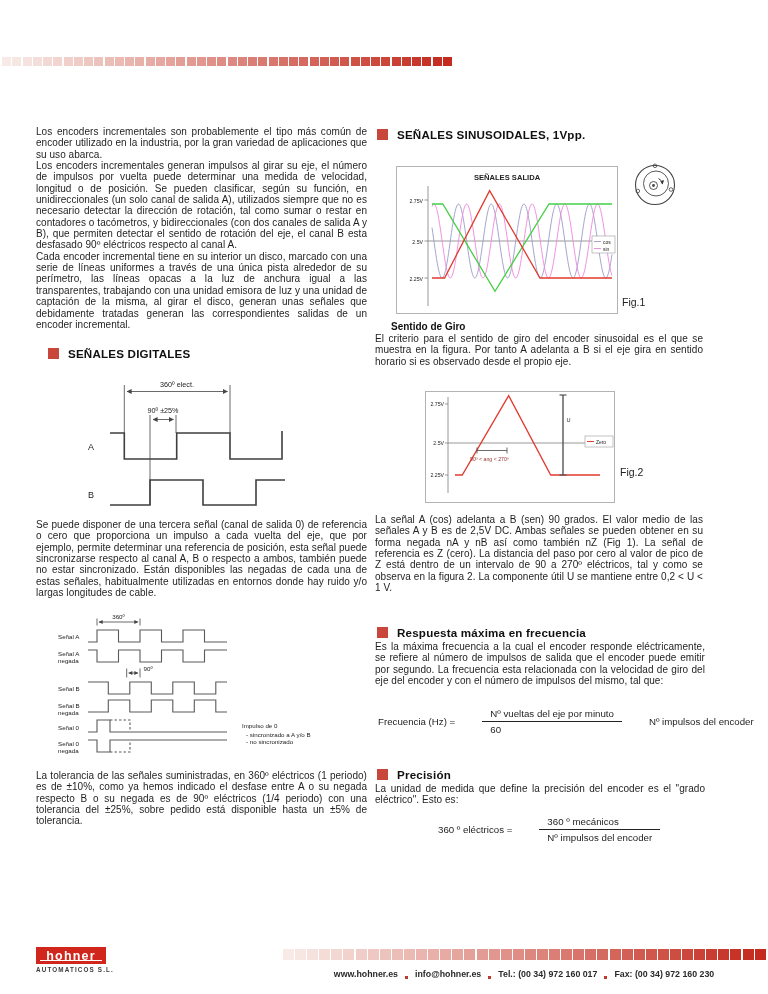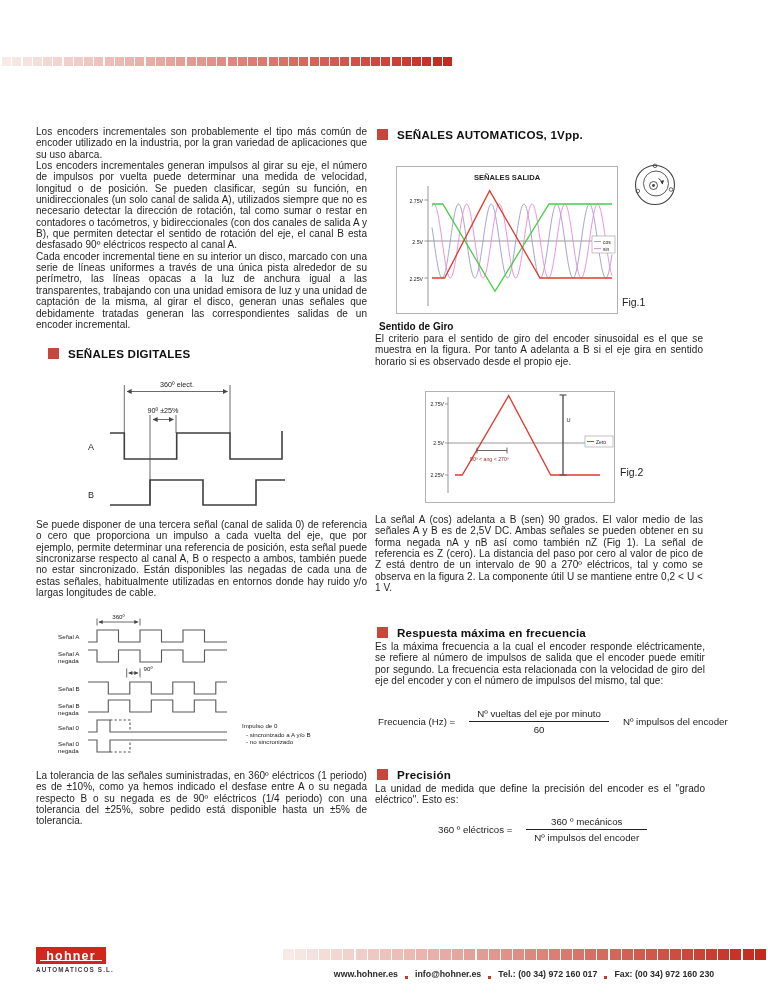--- a/index.html
+++ b/index.html
@@ -3,32 +3,32 @@
 <meta charset="utf-8">
 <style>
   html,body{margin:0;padding:0;background:#e8e8e8;font-family:"Liberation Sans",sans-serif;}
   #page{position:relative;width:768px;height:994px;background:#ffffff;margin:0 auto;overflow:hidden;}
   .abs{position:absolute;}
   .jp{margin:0;font-size:10px;line-height:11.35px;text-align:justify;color:#1e1e1e;letter-spacing:0.05px;}
   .title{position:absolute;left:36px;top:92px;margin:0;font-size:20px;font-style:italic;font-weight:bold;color:#101010;letter-spacing:0.3px;}
   .h2{display:flex;align-items:center;gap:9px;}
   .bullet{width:11px;height:11px;background:#c9473a;flex:0 0 auto;}
   .h2t{font-size:11.6px;font-weight:bold;color:#101010;letter-spacing:0.2px;white-space:nowrap;}
-  .subh{margin:0 0 1px 4px;font-size:10px;font-weight:bold;color:#101010;}
+  .subh{margin:0 0 1px 16px;font-size:10px;font-weight:bold;color:#101010;}
   .cap{font-size:10.5px;color:#222;}
   .svgt{font-family:"Liberation Sans",sans-serif;fill:#222;}
   .ann{stroke:#454545;stroke-width:0.8;fill:none;}
   .axis{stroke:#7d7d7d;stroke-width:0.8;fill:none;}
   .border{fill:#ffffff;stroke:#b3b3b3;stroke-width:1;}
   .f9{font-size:9px;} .f7{font-size:7.2px;} .f6{font-size:6.2px;}
   .f55{font-size:5.6px;} .f5{font-size:5.2px;} .f48{font-size:4.9px;}
   .f75b{font-size:7.6px;font-weight:bold;}
   .redtxt{fill:#993333;}
   .formula{display:flex;align-items:center;font-size:9.7px;color:#1e1e1e;white-space:nowrap;}
-  .frac{text-align:center;margin:0 14px;}
+  .frac{margin:0 27px;}
   .fracnum{padding:0 8px 2px 8px;}
   .fracden{border-top:1px solid #222;padding:2px 8px 0 8px;}
   .thick .fracden{border-top-width:1.7px;}
   .bar{display:flex;align-items:center;}
   .sq{flex:0 0 auto;}
   .logobox{width:70px;height:17px;background:#d0261b;color:#fff;font-weight:bold;display:flex;align-items:center;justify-content:center;font-size:12.5px;letter-spacing:1.2px;position:relative;}
   .logobox::after{content:"";position:absolute;left:4px;right:4px;bottom:3px;height:1px;background:#ffffff;}
   .logosub{font-size:6.3px;font-weight:bold;color:#3d3d3d;letter-spacing:1.15px;margin-top:2px;}
   .contact{display:flex;justify-content:center;align-items:center;gap:7px;font-size:8.8px;font-weight:bold;color:#2a2a2a;white-space:nowrap;}
   .csep{width:3px;height:3px;background:#c0392b;flex:0 0 auto;}
@@ -162,21 +162,21 @@
         <polyline points="52,128 61,128 61,140 74,140 74,128 191,128" fill="none" stroke="#5a5a5a" stroke-width="1.1"></polyline>
         <polyline points="74,108 94,108 94,119" fill="none" stroke="#5a5a5a" stroke-width="1.1" stroke-dasharray="2.5,2"></polyline>
         <polyline points="74,140 94,140 94,129" fill="none" stroke="#5a5a5a" stroke-width="1.1" stroke-dasharray="2.5,2"></polyline>
       </g>
   </svg>
 
   <p class="jp abs" style="left:36px;top:770px;width:331px;">La tolerancia de las señales suministradas, en 360º eléctricos (1 periodo) es de ±10%, como ya hemos indicado el desfase entre A o su negada respecto B o su negada es de 90º eléctricos (1/4 periodo) con una tolerancia del ±25%, sobre pedido está disponible hasta un ±5% de tolerancia.</p>
 
   <div class="h2 abs" style="left:377px;top:128px;">
     <span class="bullet"></span>
-    <span class="h2t">SEÑALES AUTOMATICOS, 1Vpp.</span>
+    <span class="h2t">SEÑALES SINUSOIDALES, 1Vpp.</span>
   </div>
 
   <svg class="abs" style="left:396px;top:166px;" width="222" height="148" viewBox="0 0 222 148">
     <rect class="border" x="0.5" y="0.5" width="221" height="147"></rect>
     <text class="svgt f75b" x="111" y="13.5" text-anchor="middle">SEÑALES SALIDA</text>
     <line class="axis" x1="32" y1="20" x2="32" y2="140"></line>
     <line class="axis" x1="28.5" y1="34" x2="32" y2="34"></line>
     <line class="axis" x1="28.5" y1="75" x2="32" y2="75"></line>
     <line class="axis" x1="28.5" y1="112" x2="32" y2="112"></line>
     <text class="svgt f5" x="27" y="36.5" text-anchor="end">2.75V</text>

